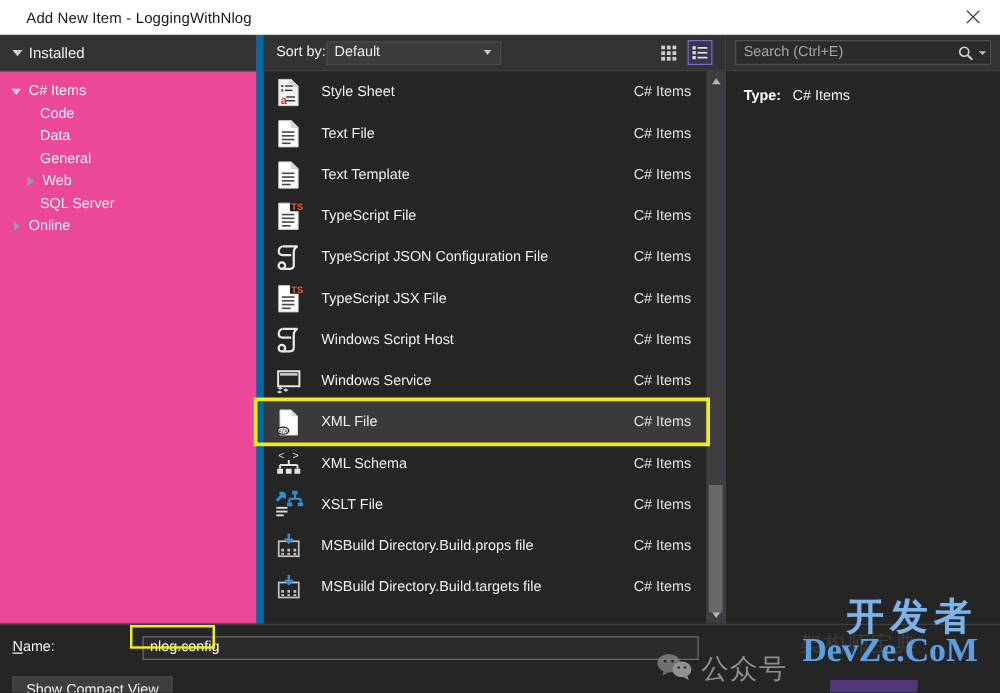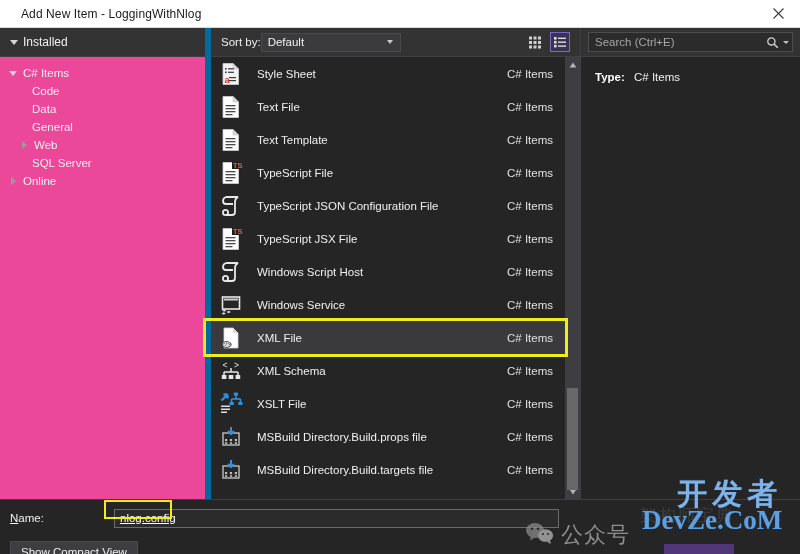--- a/index.html
+++ b/index.html
@@ -357,21 +357,20 @@
     height: 19px;
     background: #2b2b2c;
     border: 1px solid #6b6b6d;
     box-sizing: border-box;
     display: flex;
     align-items: center;
     padding-left: 5px;
     font-size: 11.5px;
     color: #ffffff;
     position: relative;
-    text-decoration: underline;
   }
   .name-hl {
     position: absolute;
     left: 104px;
     top: 0px;
     width: 68px;
     height: 19px;
     border: 2px solid #f2ec1c;
     box-sizing: border-box;
     pointer-events: none;

